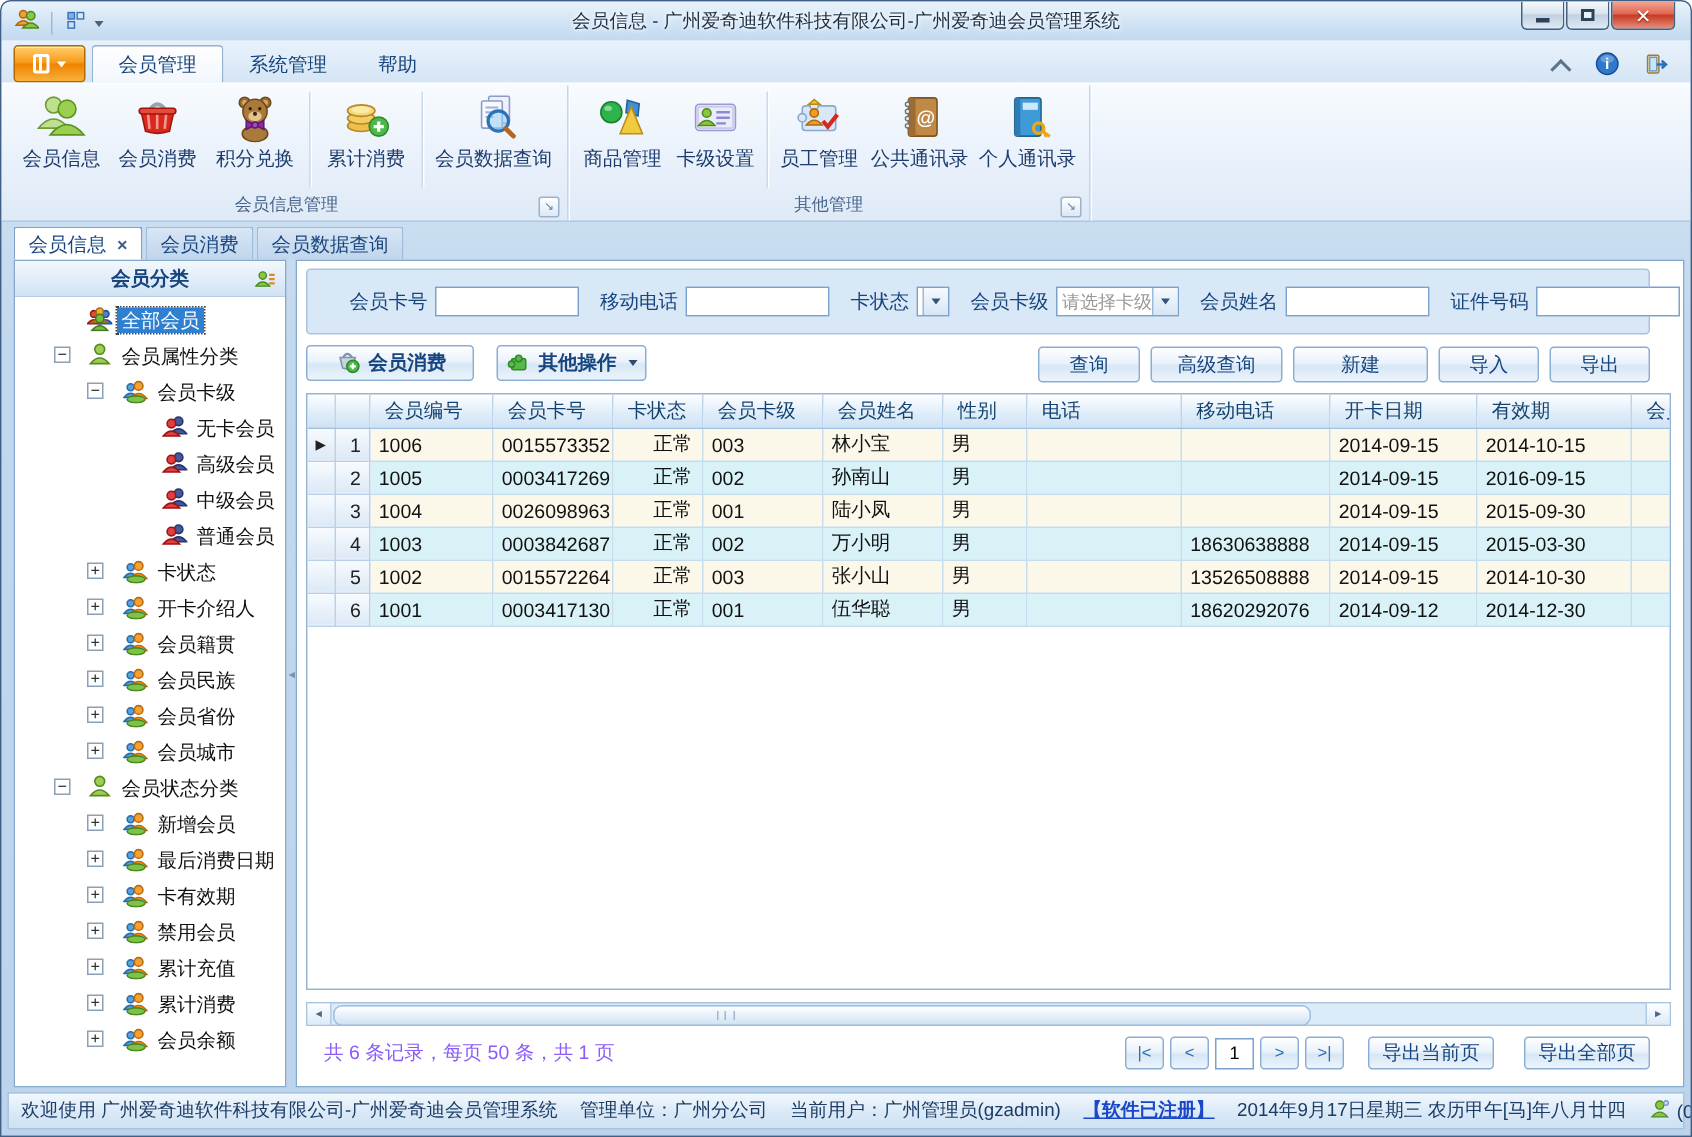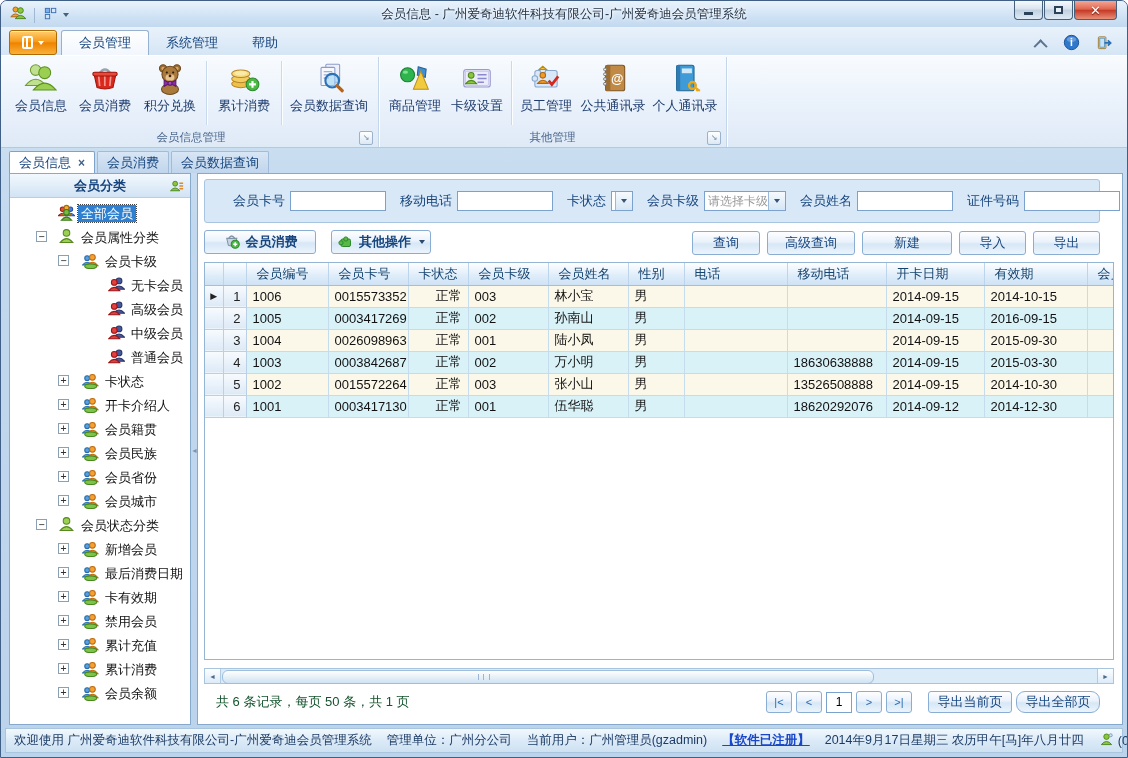--- a/index.html
+++ b/index.html
@@ -84,27 +84,27 @@
   
   .hscroll{position:absolute;left:6px;top:494px;width:910px;height:16px;border:1px solid #a8c4de;background:#dcebf8;box-sizing:border-box;}
   .sb-btn{position:absolute;top:0;width:15px;height:14px;background:linear-gradient(#fdfeff,#dcebf9);display:flex;align-items:center;justify-content:center;font-size:7px;color:#4a6a8a;}
   .sb-btn.left{left:0;border-right:1px solid #b0cce4;}
   .sb-btn.right{right:0;border-left:1px solid #b0cce4;}
   .sb-thumb{position:absolute;left:17px;top:1px;width:650px;height:12px;border:1px solid #9ebedd;border-radius:6px;background:linear-gradient(#ffffff,#cfe2f3);}
   .sb-grip{position:absolute;left:255px;top:3px;width:10px;height:6px;border-left:1px solid #9ab6d4;border-right:1px solid #9ab6d4;}
   .sb-grip::after{content:"";position:absolute;left:4px;top:0;bottom:0;width:1px;background:#9ab6d4;}
   
   .pager{position:absolute;left:6px;right:22px;top:516px;height:24px;display:flex;align-items:center;}
-  .pg-summary{font-size:13px;color:#14532d;margin-left:12px;white-space:nowrap;}
+  .pg-summary{font-size:13px;color:#8b5cf6;margin-left:12px;white-space:nowrap;}
   .pg-right{margin-left:auto;display:flex;align-items:center;gap:4px;}
   .pbtn{width:26px;height:22px;font-size:11px;color:#2a6db5;}
   .page-input{width:26px;height:21px;border:1px solid #7ba2cc;text-align:center;font-size:12px;box-sizing:border-box;outline:none;font-family:inherit;}
   .ex-btn{width:84px;height:22px;}
   .mlg{margin-left:12px;text-align:center;}
-  .mlg2{border-radius:9px;}
+  .mlg2{margin-left:16px;}
   
   .statusbar{position:absolute;left:4px;right:4px;bottom:4px;height:25px;background:linear-gradient(#f2f8fd,#dae9f7 55%,#cee1f2);border:1px solid #a8c4de;display:flex;align-items:center;padding:0 8px;gap:15px;font-size:12.5px;color:#1c3c66;box-sizing:border-box;white-space:nowrap;}
   .reg-link{color:#1a46c8;font-weight:bold;text-decoration:underline;}
   .online{display:flex;align-items:center;gap:4px;}
 </style>
 </head>
 <body>
 
 <div class="window">
 

